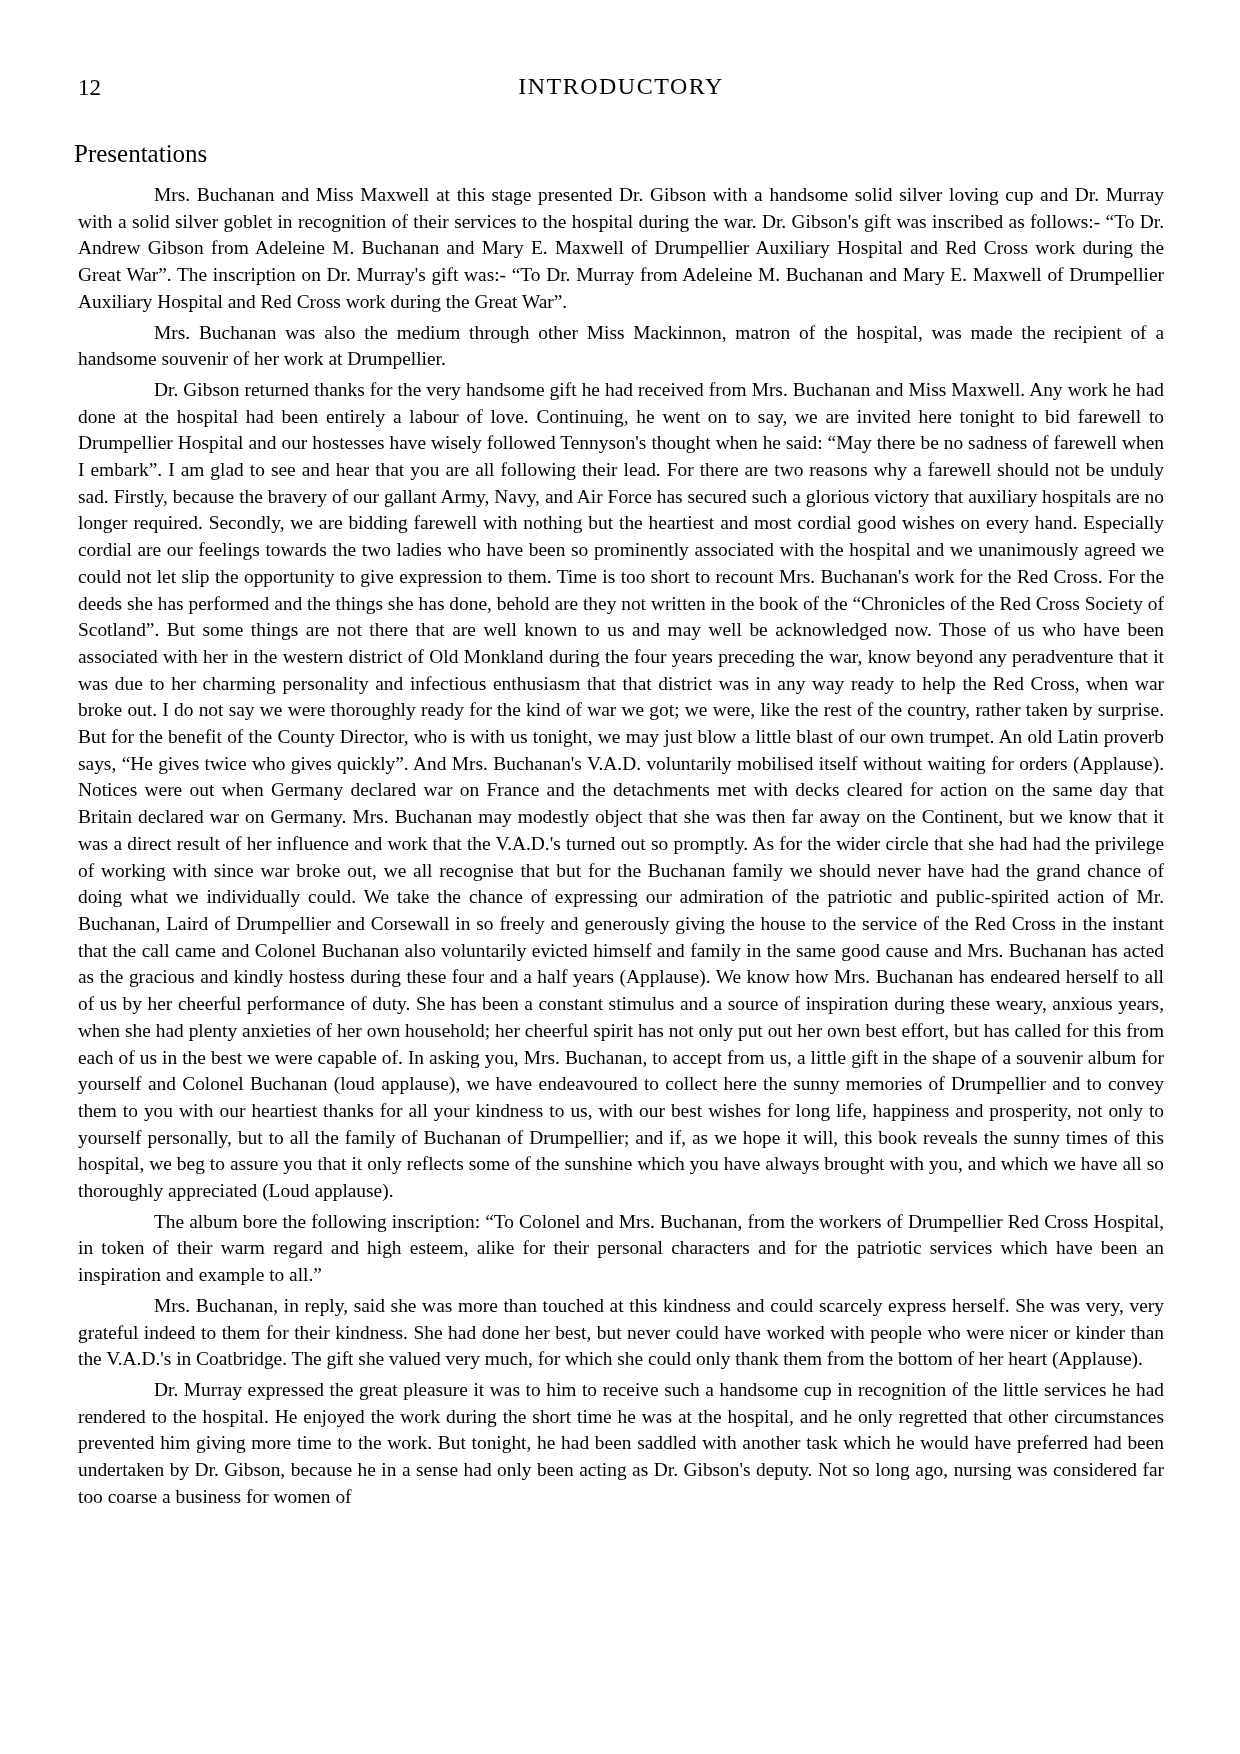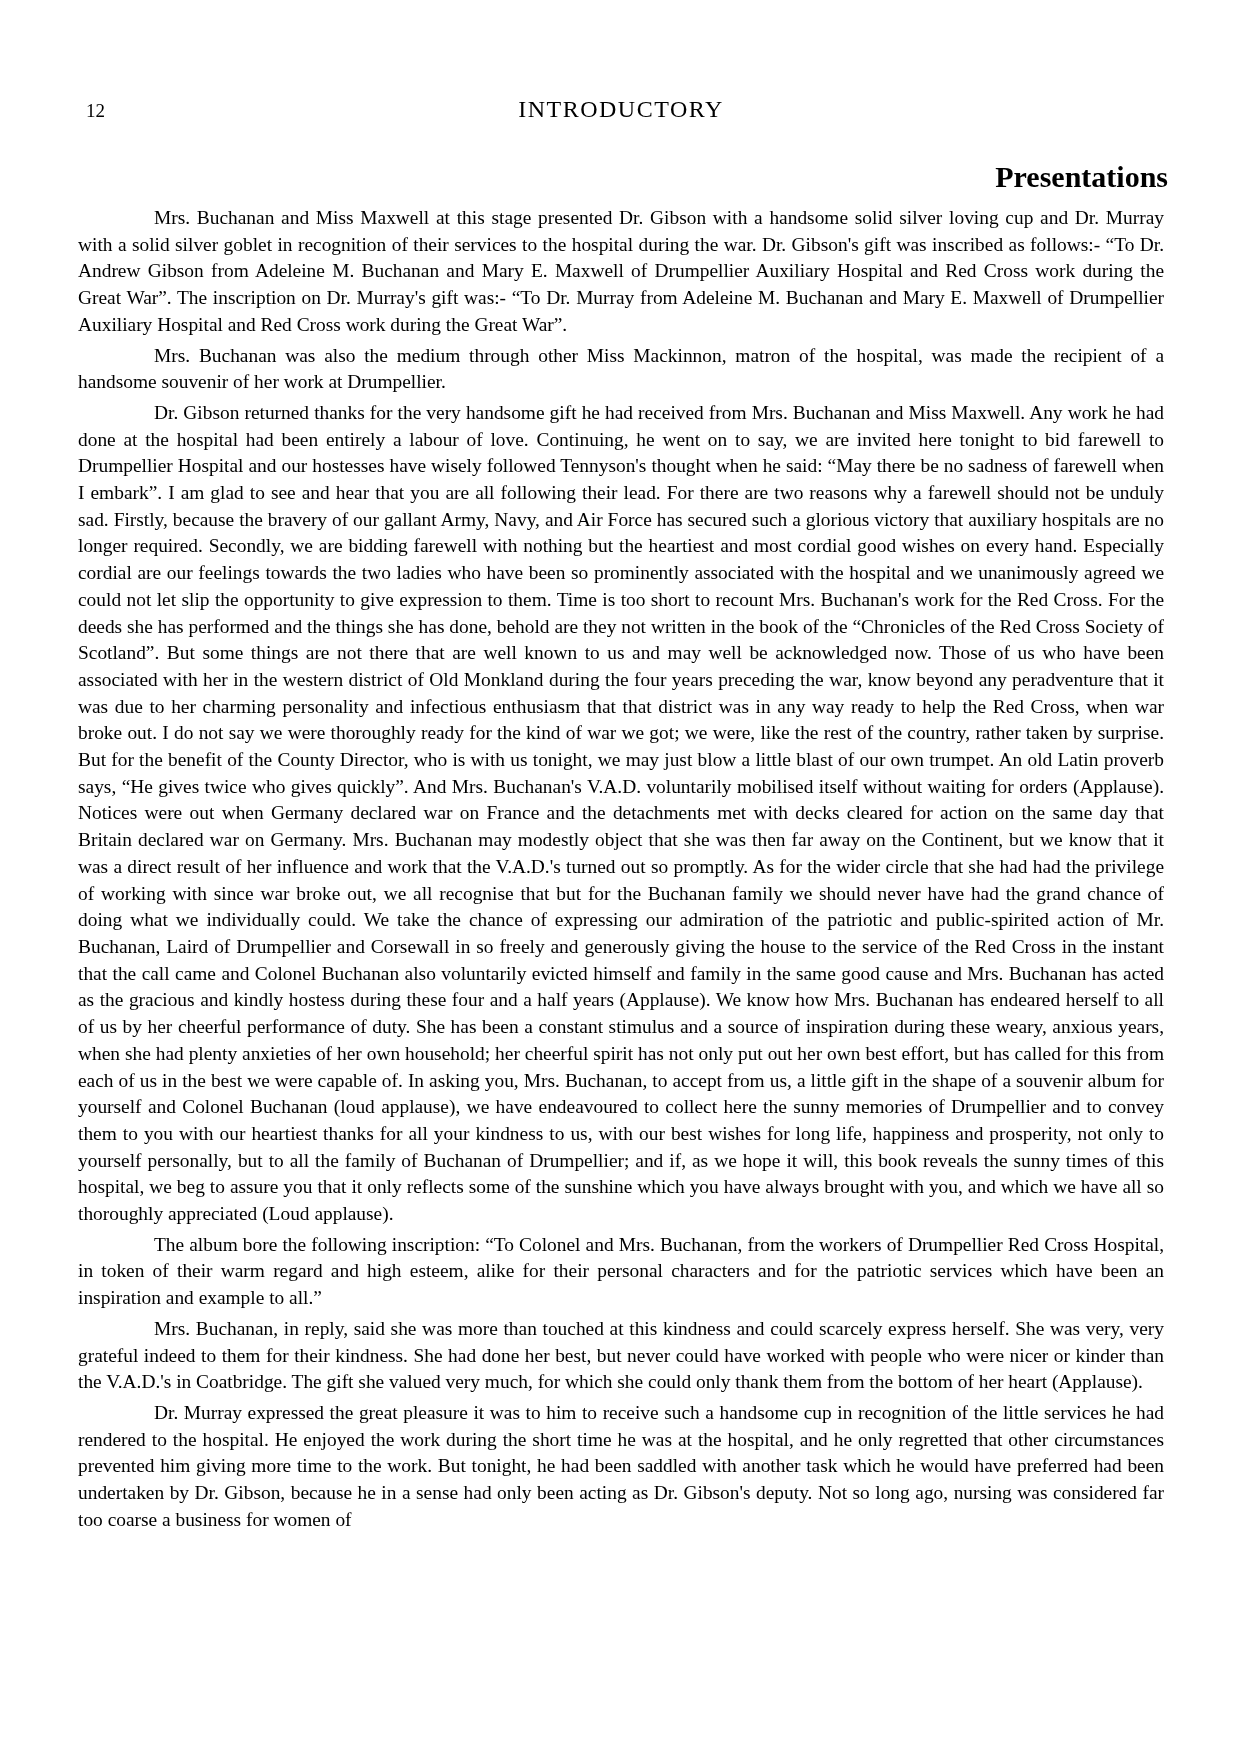--- a/index.html
+++ b/index.html
@@ -17,38 +17,37 @@
     font-family: "Liberation Serif", serif;
     padding: 72px 72px 0 74px;
     overflow: hidden;
   }
   .running-head {
     position: relative;
     height: 32px;
   }
   .page-num {
     position: absolute;
-    left: 12px;
+    left: 4px;
     top: 2px;
-    font-size: 19px;
+    font-size: 23px;
     line-height: 28px;
   }
   .head-title {
     display: block;
     text-align: center;
     font-size: 24px;
     line-height: 28px;
     letter-spacing: 1.5px;
-    margin-top: 23px;
   }
   .section-title {
     margin: 34px 0 12px 0;
-    font-weight: bold;
-    text-align: right;
-    font-size: 30px;
+    font-weight: normal;
+    text-align: left;
+    font-size: 25px;
     line-height: 32px;
   }
   .body-text {
     font-size: 19.4px;
     line-height: 26.7px;
     text-align: justify;
   }
   .body-text p {
     margin: 4px;
     padding: 0;

